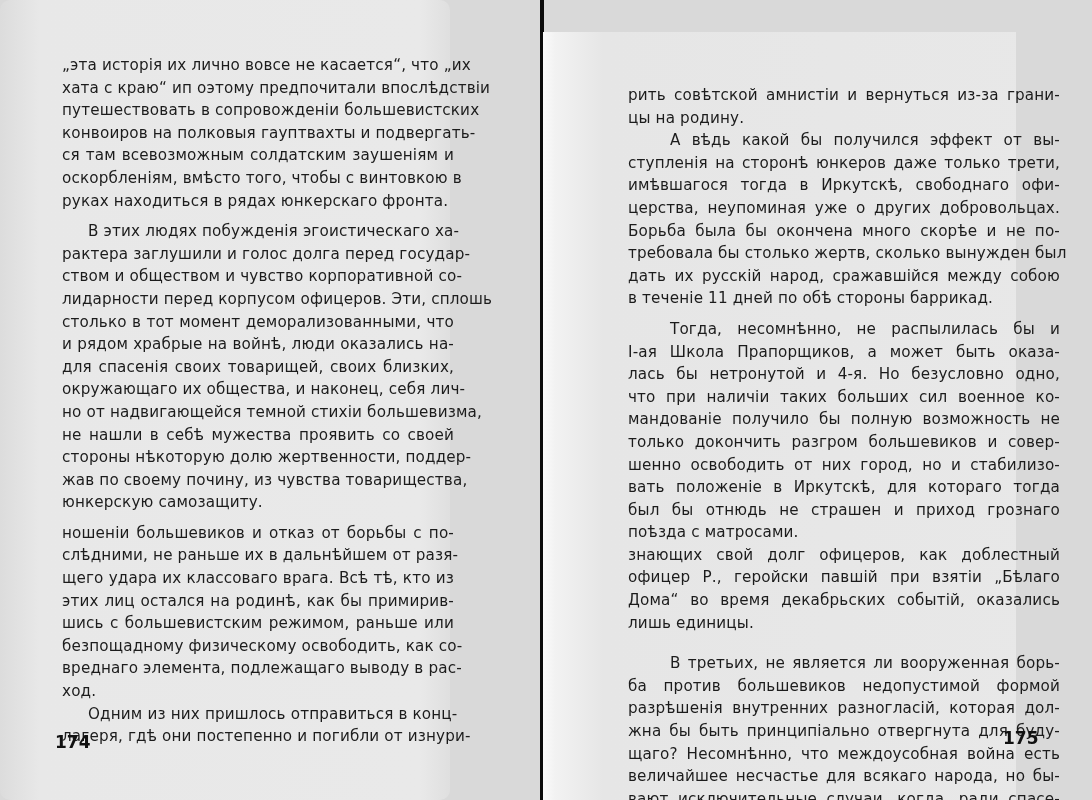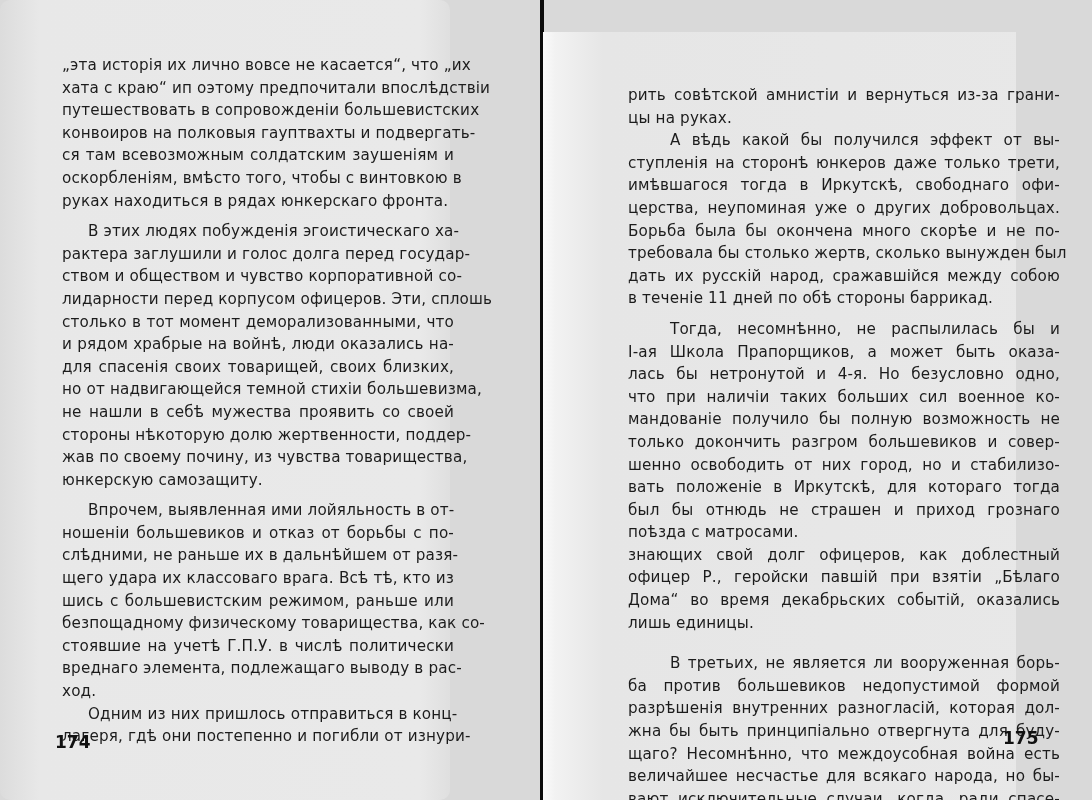--- a/index.html
+++ b/index.html
@@ -69,57 +69,57 @@
     <div class="gap"></div>
 
     <div>
       <span class="line indent">В этих людях побужденія эгоистическаго ха-</span>
       <span class="line">рактера заглушили и голос долга перед государ-</span>
       <span class="line">ством и обществом и чувство корпоративной со-</span>
       <span class="line">лидарности перед корпусом офицеров. Эти, сплошь</span>
       <span class="line">столько в тот момент деморализованными, что</span>
       <span class="line">и рядом храбрые на войнѣ, люди оказались на-</span>
       <span class="line">для спасенія своих товарищей, своих близких,</span>
+      <span class="line">окружающаго их общества, и наконец, себя лич-</span>
       <span class="line">но от надвигающейся темной стихіи большевизма,</span>
       <span class="line">не нашли в себѣ мужества проявить со своей</span>
       <span class="line">стороны нѣкоторую долю жертвенности, поддер-</span>
       <span class="line">жав по своему почину, из чувства товарищества,</span>
       <span class="line last">юнкерскую самозащиту.</span>
     </div>
     <div class="gap"></div>
 
     <div>
-      <span class="line indent">Впрочем, выявленная ими лойяльность в от-</span>
       <span class="line">ношеніи большевиков и отказ от борьбы с по-</span>
       <span class="line">слѣдними, не раньше их в дальнѣйшем от разя-</span>
       <span class="line">щего удара их классоваго врага. Всѣ тѣ, кто из</span>
+      <span class="line">этих лиц остался на родинѣ, как бы примирив-</span>
       <span class="line">шись с большевистским режимом, раньше или</span>
-      <span class="line">безпощадному физическому товарищества, как со-</span>
-      <span class="line">стоявшие на учетѣ Г.П.У. в числѣ политически</span>
+      <span class="line">безпощадному физическому освободить, как со-</span>
       <span class="line">вреднаго элемента, подлежащаго выводу в рас-</span>
       <span class="line last">ход.</span>
     </div>
 
     <div>
       <span class="line indent">Одним из них пришлось отправиться в конц-</span>
       <span class="line">лагеря, гдѣ они постепенно и погибли от изнури-</span>
 
     </div>
   </div>
   <div class="page-num">174</div>
 </div>
 
 <div class="spine"></div>
 
 <div class="page right">
   <div class="text-block">
 
     <div>
       <span class="line">рить совѣтской амнистіи и вернуться из-за грани-</span>
-      <span class="line last">цы на руках.</span>
+      <span class="line last">цы на родину.</span>
     </div>
 
     <div>
       <span class="line indent">А вѣдь какой бы получился эффект от вы-</span>
       <span class="line">ступленія на сторонѣ юнкеров даже только трети,</span>
       <span class="line">имѣвшагося тогда в Иркутскѣ, свободнаго офи-</span>
       <span class="line">церства, неупоминая уже о других добровольцах.</span>
       <span class="line">Борьба была бы окончена много скорѣе и не по-</span>
       <span class="line">требовала бы столько жертв, сколько вынужден был</span>
       <span class="line">дать их русскій народ, сражавшійся между собою</span>

